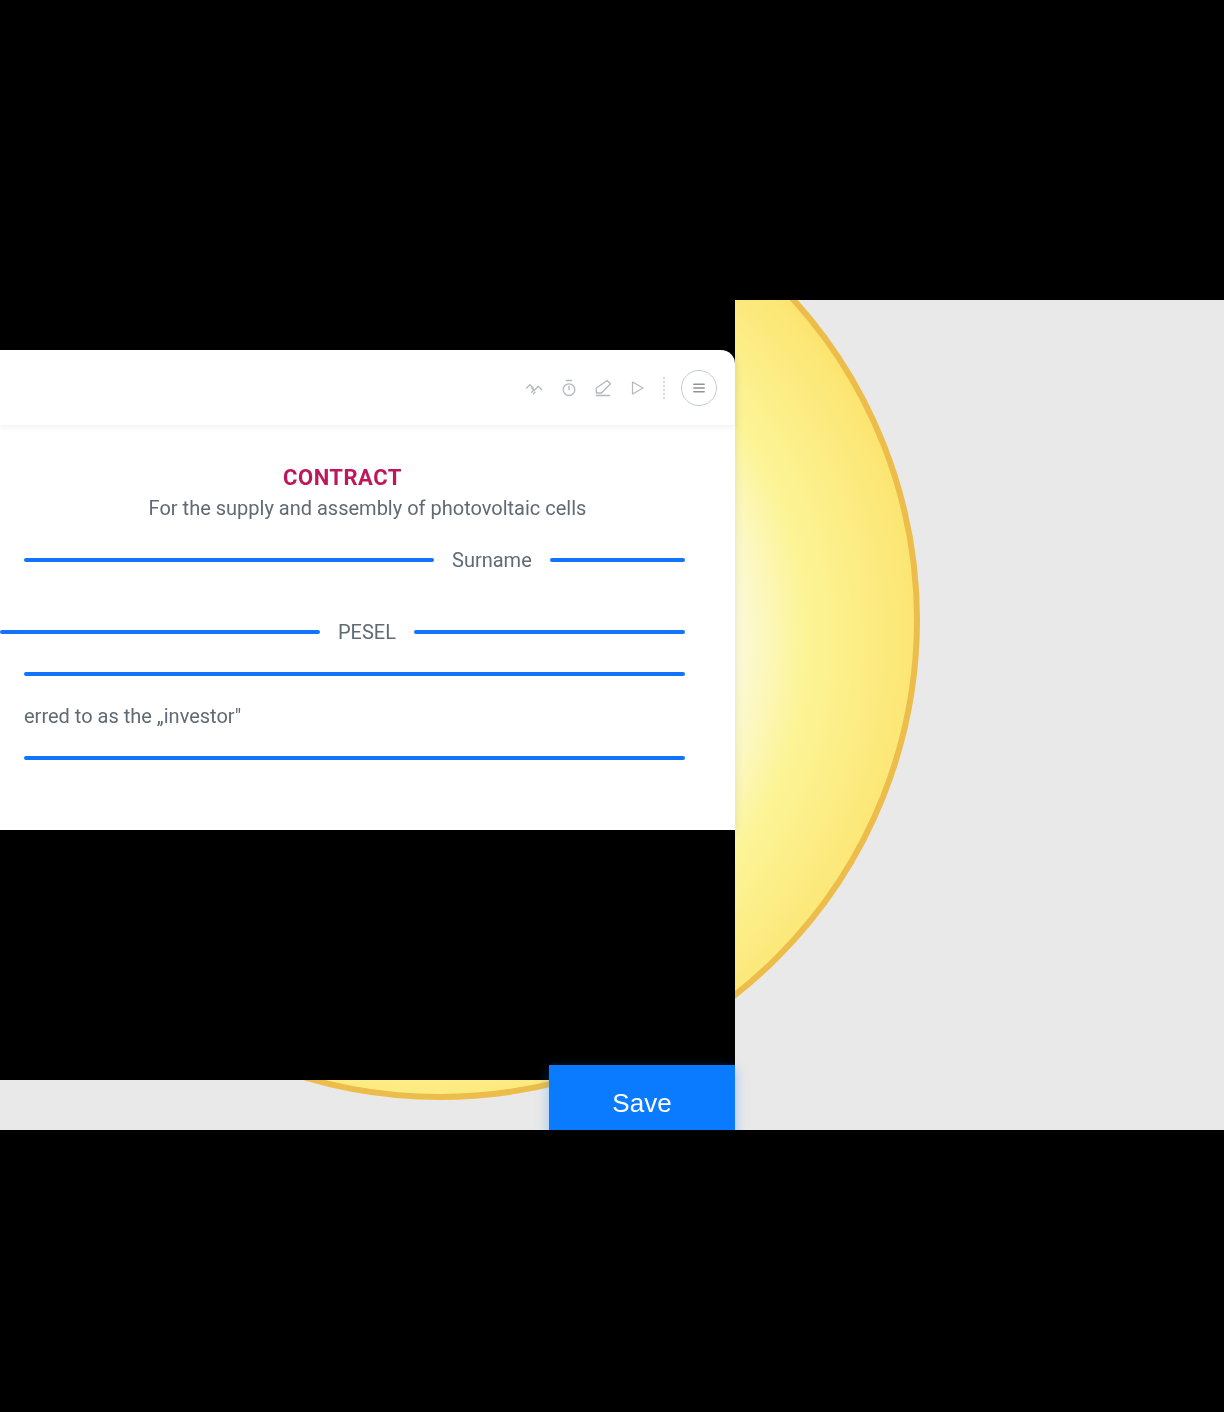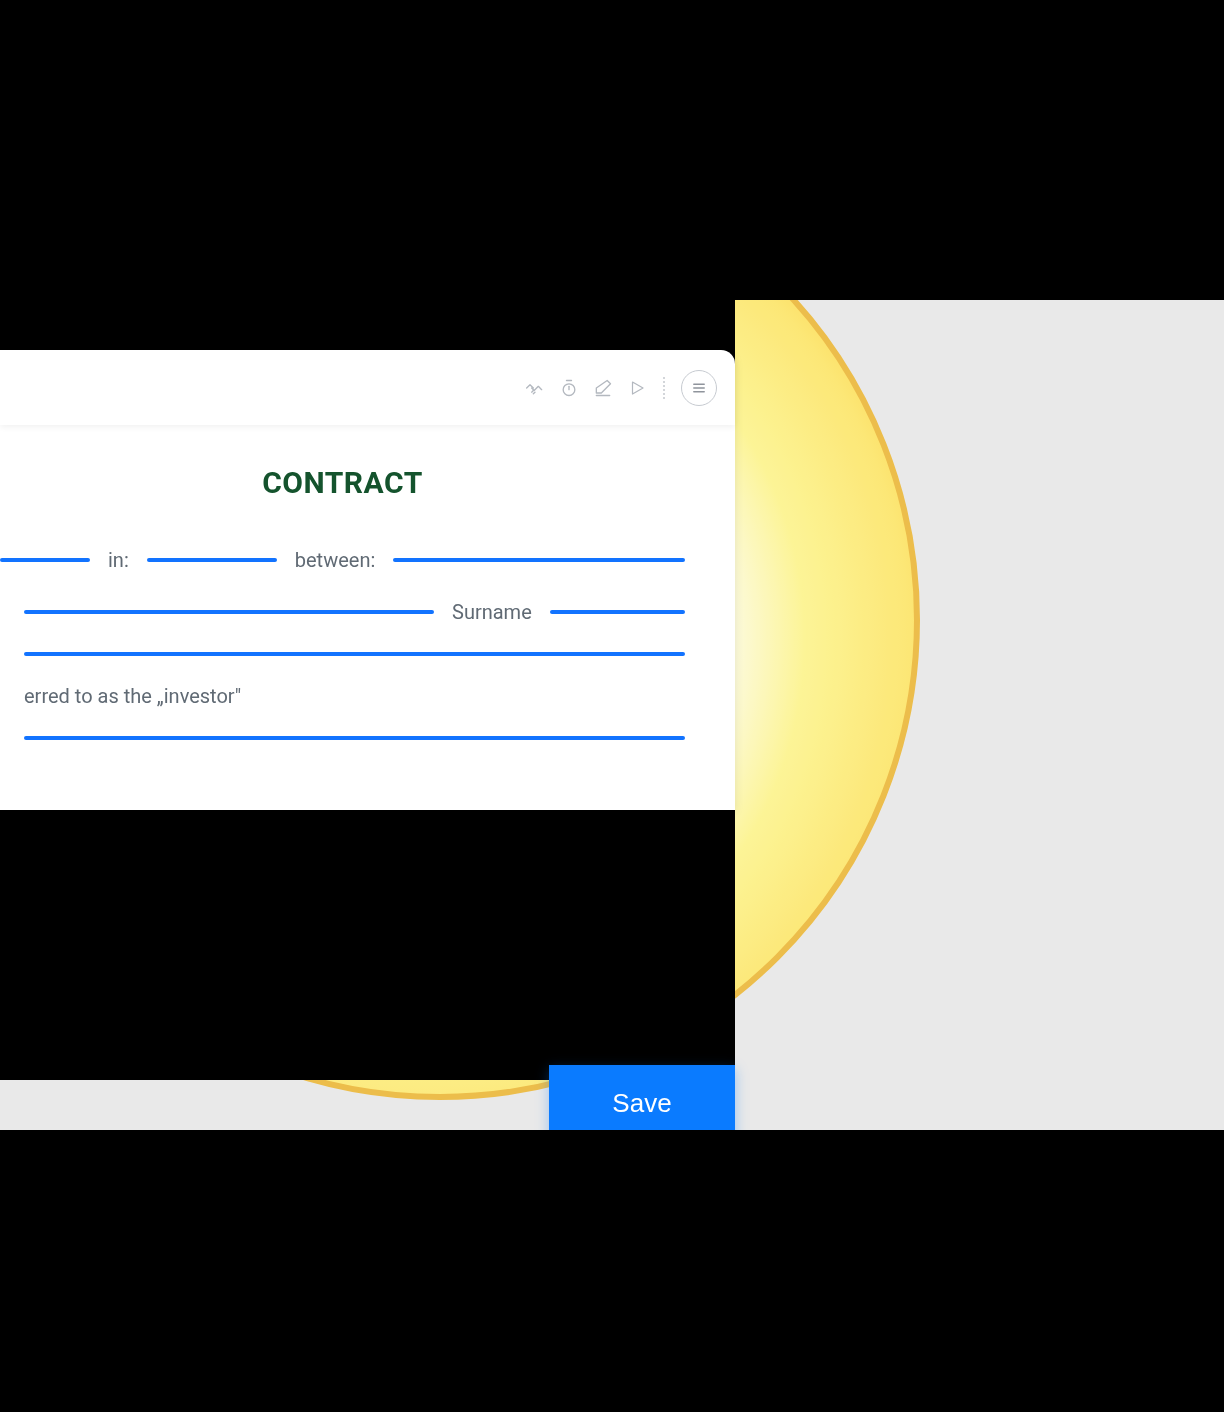--- a/index.html
+++ b/index.html
@@ -103,23 +103,23 @@
   }
 
   .doc {
     padding: 40px 50px 70px 0;
     color: #606a74;
   }
 
   .doc-title {
     text-align: center;
     font-weight: 700;
-    font-size: 30px;
+    font-size: 22px;
     letter-spacing: 0.5px;
-    color: #14532d;
+    color: #be185d;
   }
   .doc-sub {
     text-align: center;
     font-size: 20px;
     color: #606a74;
     margin-top: 6px;
     padding-left: 50px;
   }
 
   .row {
@@ -217,36 +217,35 @@
         <svg width="18" height="18" viewBox="0 0 24 24" fill="none" stroke="currentColor" stroke-width="1.8" stroke-linecap="round">
           <line x1="5" y1="7" x2="19" y2="7"></line>
             <line x1="5" y1="12" x2="19" y2="12"></line>
             <line x1="5" y1="17" x2="19" y2="17"></line>
         </svg>
       </span>
     </div>
 
     <div class="doc">
       <div class="doc-title">CONTRACT</div>
-
-      <div class="row">
-        <span class="blank" style="width:90px"></span>
-        <span>in:</span>
-        <span class="blank" style="width:130px"></span>
-        <span>between:</span>
-        <span class="blank" style="flex:1"></span>
-      </div>
+      <div class="doc-sub">For the supply and assembly of photovoltaic cells</div>
+
 
 
       <div class="row tight">
         <span class="blank" style="width:410px"></span>
         <span>Surname</span>
         <span class="blank" style="flex:1"></span>
       </div>
 
+      <div class="row">
+        <span class="blank" style="width:320px"></span>
+        <span>PESEL</span>
+        <span class="blank" style="flex:1"></span>
+      </div>
 
       <div class="row tight">
         <span class="blank" style="flex:1"></span>
       </div>
 
       <div class="row tight">
         <span>erred to as the „investor"</span>
       </div>
 
       <div class="row tight">

